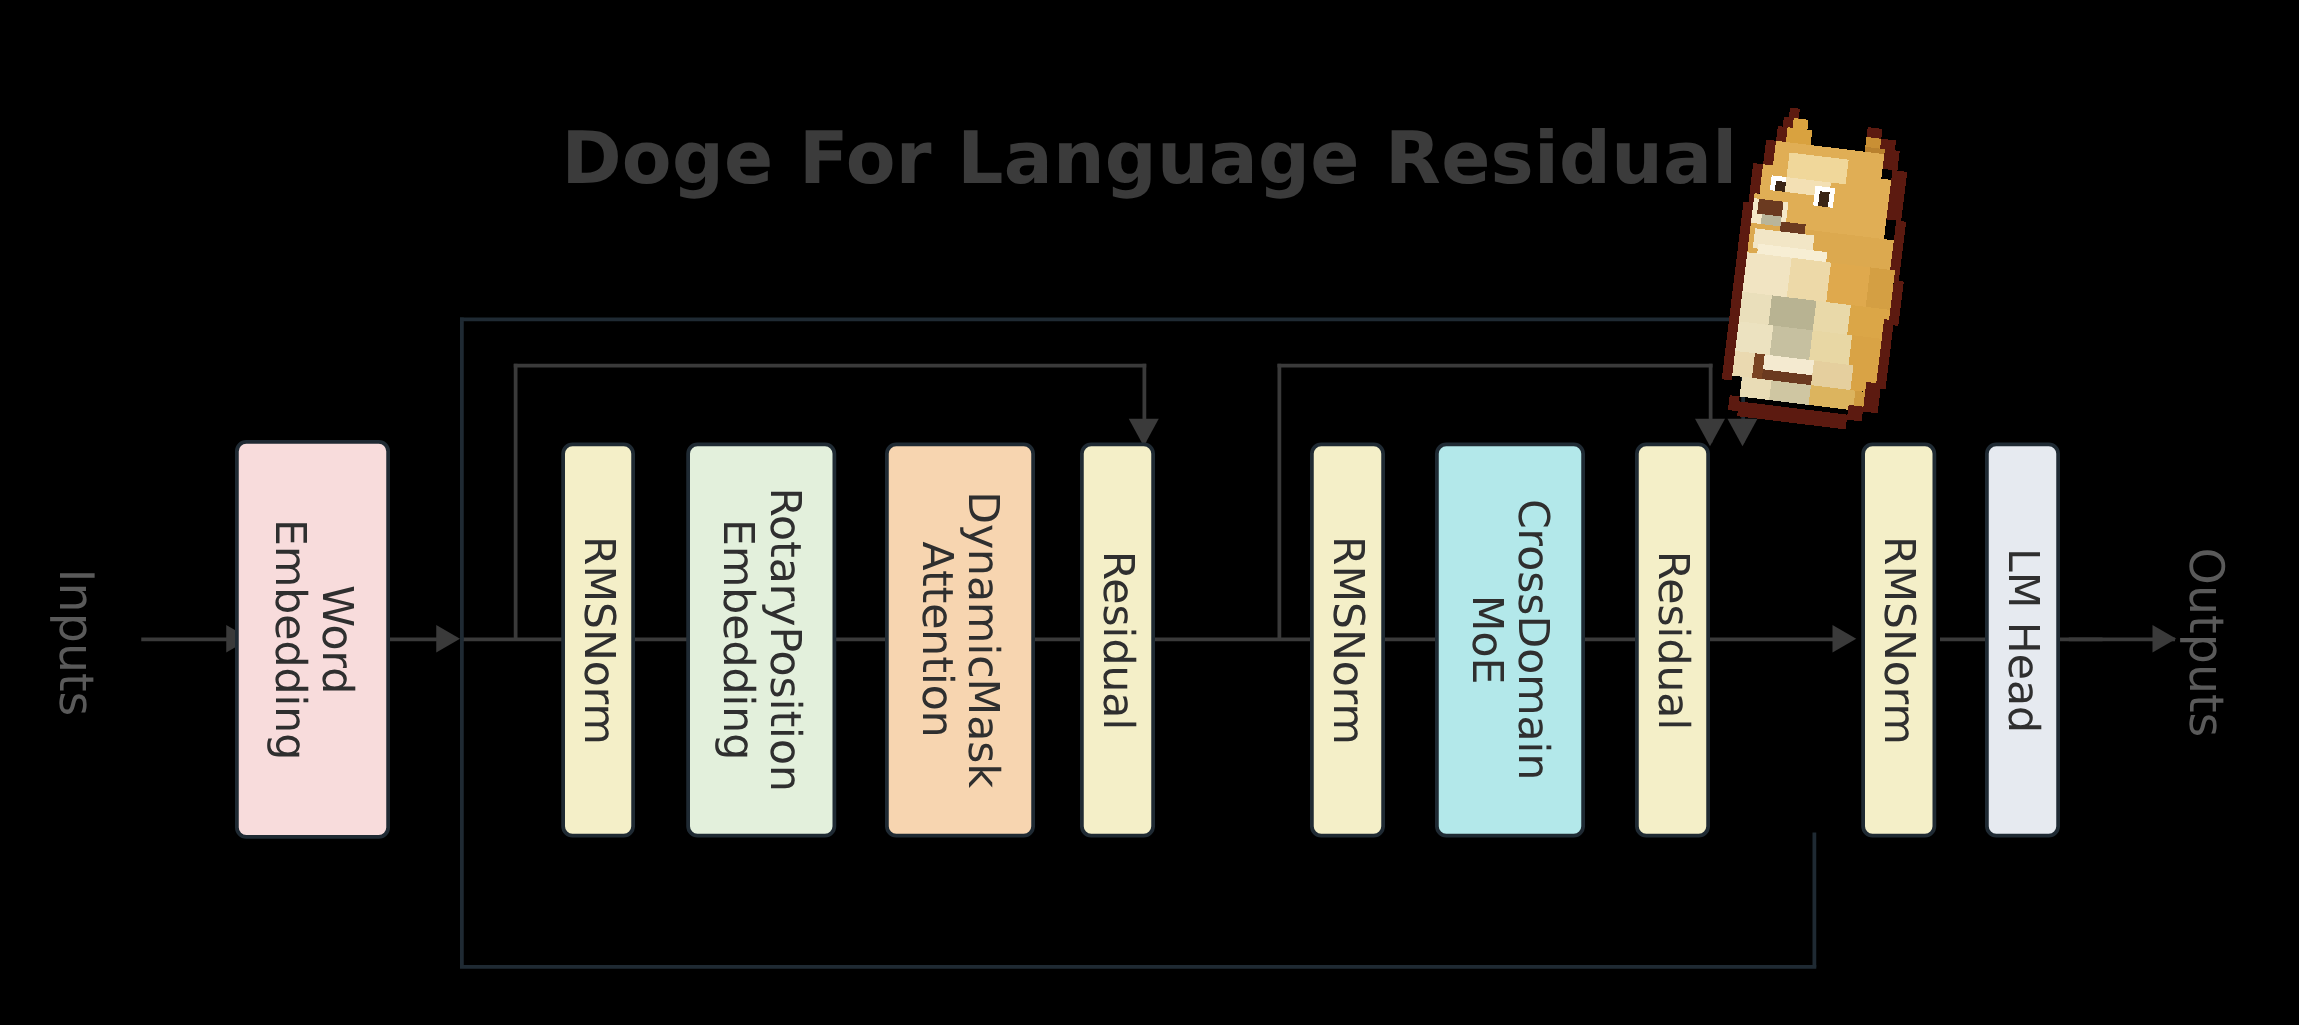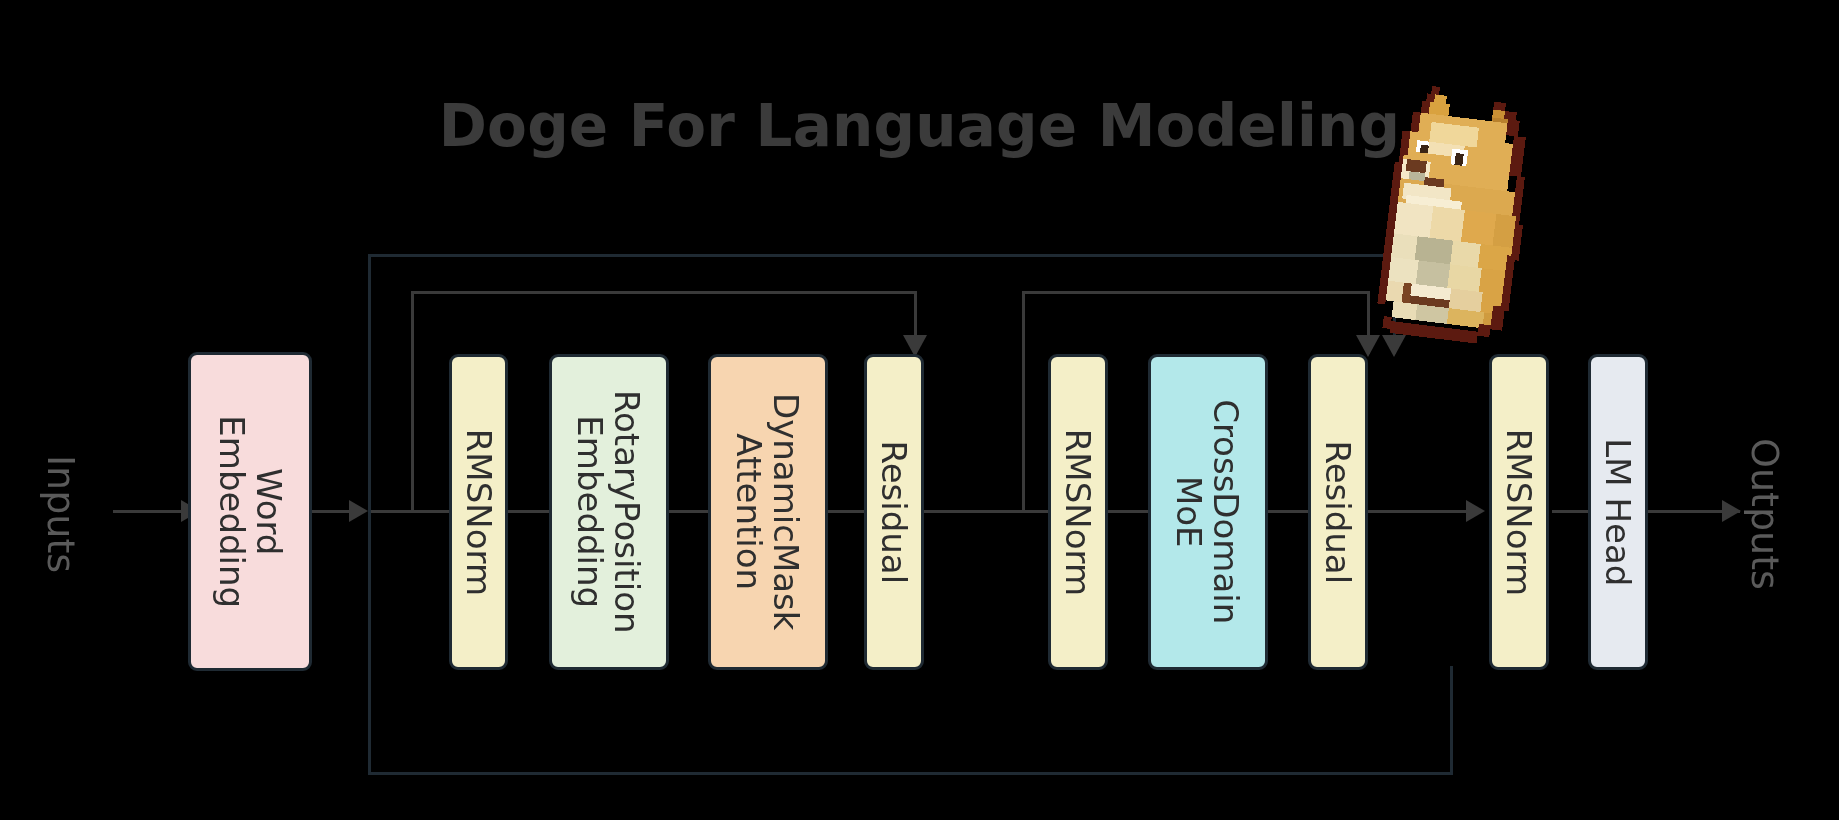--- a/index.html
+++ b/index.html
@@ -102,21 +102,21 @@
     height: 278px;
     transform: rotate(7deg);
   }
   #doge svg { display: block; width: 100%; height: 100%; }
 </style>
 </head>
 <body>
 
 <div id="stage">
 
-  <div id="title">Doge For Language Modeling</div>
+  <div id="title">Doge For Language Residual</div>
 
   <div class="hline" style="left:113px; top:510px; width:70px;"></div>
   <div class="arrow-r" style="left:181px; top:500px;"></div>
 
   <div class="hline" style="left:311px; top:510px; width:43px;"></div>
   <div class="arrow-r" style="left:349px; top:500px;"></div>
 
   <div class="hline" style="left:368px; top:510px; width:1112px;"></div>
   <div class="arrow-r" style="left:1466px; top:500px;"></div>
 

